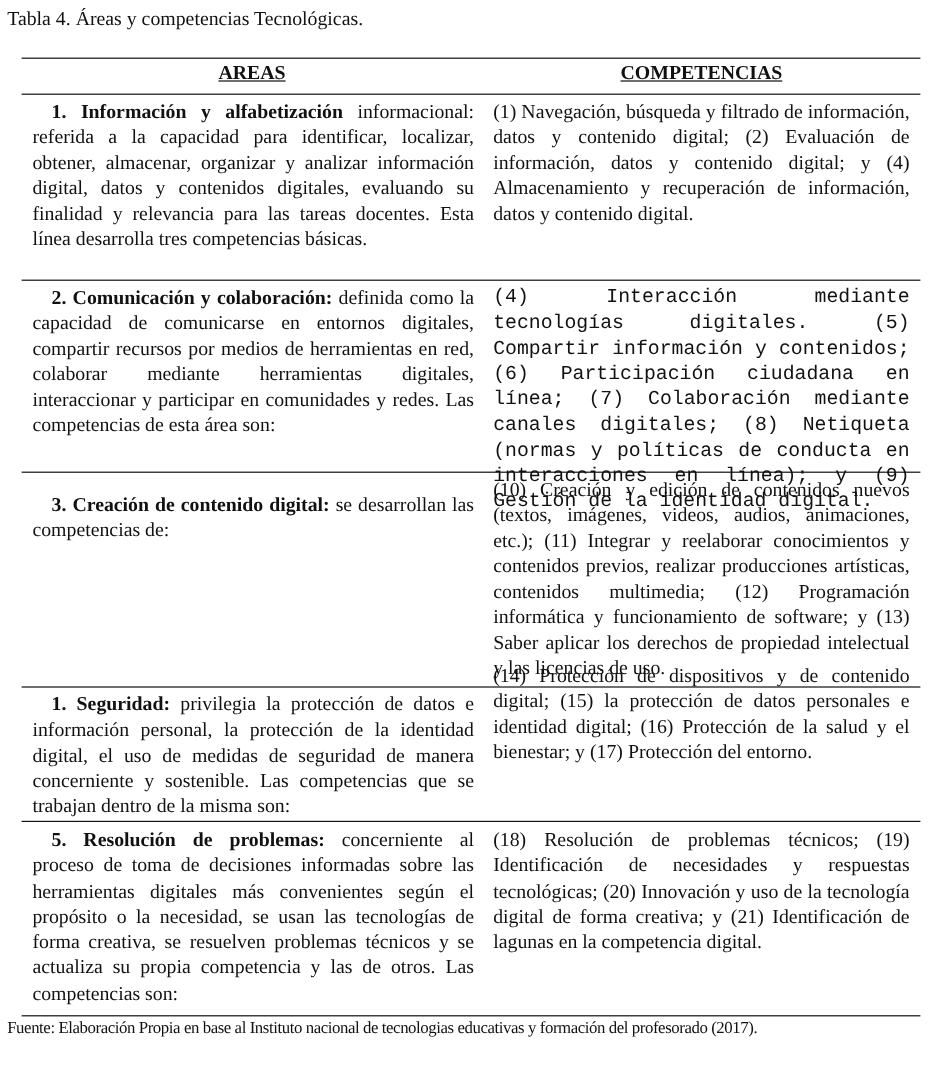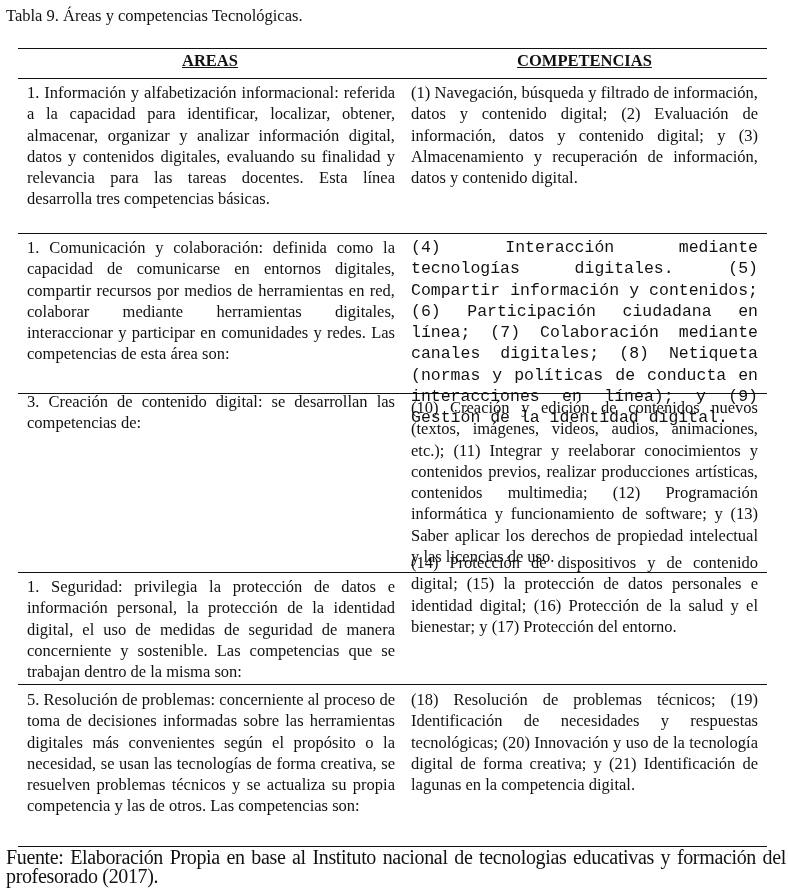--- a/index.html
+++ b/index.html
@@ -17,51 +17,51 @@
     position: absolute; top: 50px; height: 26px;
     font-weight: bold; text-decoration: underline;
     font-size: 16.5px; line-height: 22px; text-align: center;
   }
   .cell {
     position: absolute; font-size: 16.5px; line-height: 21.3px;
     text-align: justify; text-align-last: left;
   }
   .left { left: 27px; width: 368px; }
   .right { left: 411px; width: 347px; }
-  .cell b { font-weight: normal; }
+  .cell b { font-weight: bold; margin-left: 16px; }
   .footer {
     position: absolute; left: 6px; top: 848px; width: 780px;
-    font-size: 20px; line-height: 19px;
+    font-size: 14px; line-height: 19px;
     text-align: justify; text-align-last: left;
     letter-spacing: -0.35px;
   }
 </style>
 </head>
 <body>
 
-<div class="caption">Tabla 9. Áreas y competencias Tecnológicas.</div>
+<div class="caption">Tabla 4. Áreas y competencias Tecnológicas.</div>
 
 <div class="hline" style="top:48px;"></div>
 <div class="hline" style="top:78px;"></div>
 <div class="hline" style="top:233px;"></div>
 <div class="hline" style="top:393px;"></div>
 <div class="hline" style="top:572px;"></div>
 <div class="hline" style="top:684px;"></div>
 <div class="hline" style="top:846px;"></div>
 
 <div class="colhead" style="left:18px; width:384px;text-decoration:underline;">AREAS</div>
 <div class="colhead" style="left:402px; width:365px;">COMPETENCIAS</div>
 
 <div class="cell left" style="top:82px;"><b>1. Información y alfabetización</b><span> informacional: referida a la capacidad para identificar, localizar, obtener, almacenar, organizar y analizar información digital, datos y contenidos digitales, evaluando su finalidad y relevancia para las tareas docentes. Esta línea desarrolla tres competencias básicas.</span></div>
-<div class="cell right" style="top:82px;">(1) Navegación, búsqueda y filtrado de información, datos y contenido digital; (2) Evaluación de información, datos y contenido digital; y (3) Almacenamiento y recuperación de información, datos y contenido digital.</div>
+<div class="cell right" style="top:82px;">(1) Navegación, búsqueda y filtrado de información, datos y contenido digital; (2) Evaluación de información, datos y contenido digital; y (4) Almacenamiento y recuperación de información, datos y contenido digital.</div>
 
-<div class="cell left" style="top:237px;"><b>1. Comunicación y colaboración:</b><span> definida como la capacidad de comunicarse en entornos digitales, compartir recursos por medios de herramientas en red, colaborar mediante herramientas digitales, interaccionar y participar en comunidades y redes. Las competencias de esta área son:</span></div>
+<div class="cell left" style="top:237px;"><b>2. Comunicación y colaboración:</b><span> definida como la capacidad de comunicarse en entornos digitales, compartir recursos por medios de herramientas en red, colaborar mediante herramientas digitales, interaccionar y participar en comunidades y redes. Las competencias de esta área son:</span></div>
 <div class="cell right" style="top:237px;font-family:Liberation Mono, monospace;">(4) Interacción mediante tecnologías digitales. (5) Compartir información y contenidos; (6) Participación ciudadana en línea; (7) Colaboración mediante canales digitales; (8) Netiqueta (normas y políticas de conducta en interacciones en línea); y (9) Gestión de la identidad digital.</div>
 
-<div class="cell left" style="top:391px;"><b>3. Creación de contenido digital:</b><span> se desarrollan las competencias de:</span></div>
+<div class="cell left" style="top:410px;"><b>3. Creación de contenido digital:</b><span> se desarrollan las competencias de:</span></div>
 <div class="cell right" style="top:397px;">(10) Creación y edición de contenidos nuevos (textos, imágenes, videos, audios, animaciones, etc.); (11) Integrar y reelaborar conocimientos y contenidos previos, realizar producciones artísticas, contenidos multimedia; (12) Programación informática y funcionamiento de software; y (13) Saber aplicar los derechos de propiedad intelectual y las licencias de uso.</div>
 
 <div class="cell left" style="top:576px;"><b>1. Seguridad:</b><span> privilegia la protección de datos e información personal, la protección de la identidad digital, el uso de medidas de seguridad de manera concerniente y sostenible. Las competencias que se trabajan dentro de la misma son:</span></div>
 <div class="cell right" style="top:552px;">(14) Protección de dispositivos y de contenido digital; (15) la protección de datos personales e identidad digital; (16) Protección de la salud y el bienestar; y (17) Protección del entorno.</div>
 
 <div class="cell left" style="top:689px;"><b>5. Resolución de problemas:</b><span> concerniente al proceso de toma de decisiones informadas sobre las herramientas digitales más convenientes según el propósito o la necesidad, se usan las tecnologías de forma creativa, se resuelven problemas técnicos y se actualiza su propia competencia y las de otros. Las competencias son:</span></div>
 <div class="cell right" style="top:689px;">(18) Resolución de problemas técnicos; (19) Identificación de necesidades y respuestas tecnológicas; (20) Innovación y uso de la tecnología digital de forma creativa; y (21) Identificación de lagunas en la competencia digital.</div>
 
 <div class="footer">Fuente: Elaboración Propia en base al Instituto nacional de tecnologias educativas y formación del profesorado (2017).</div>
 

